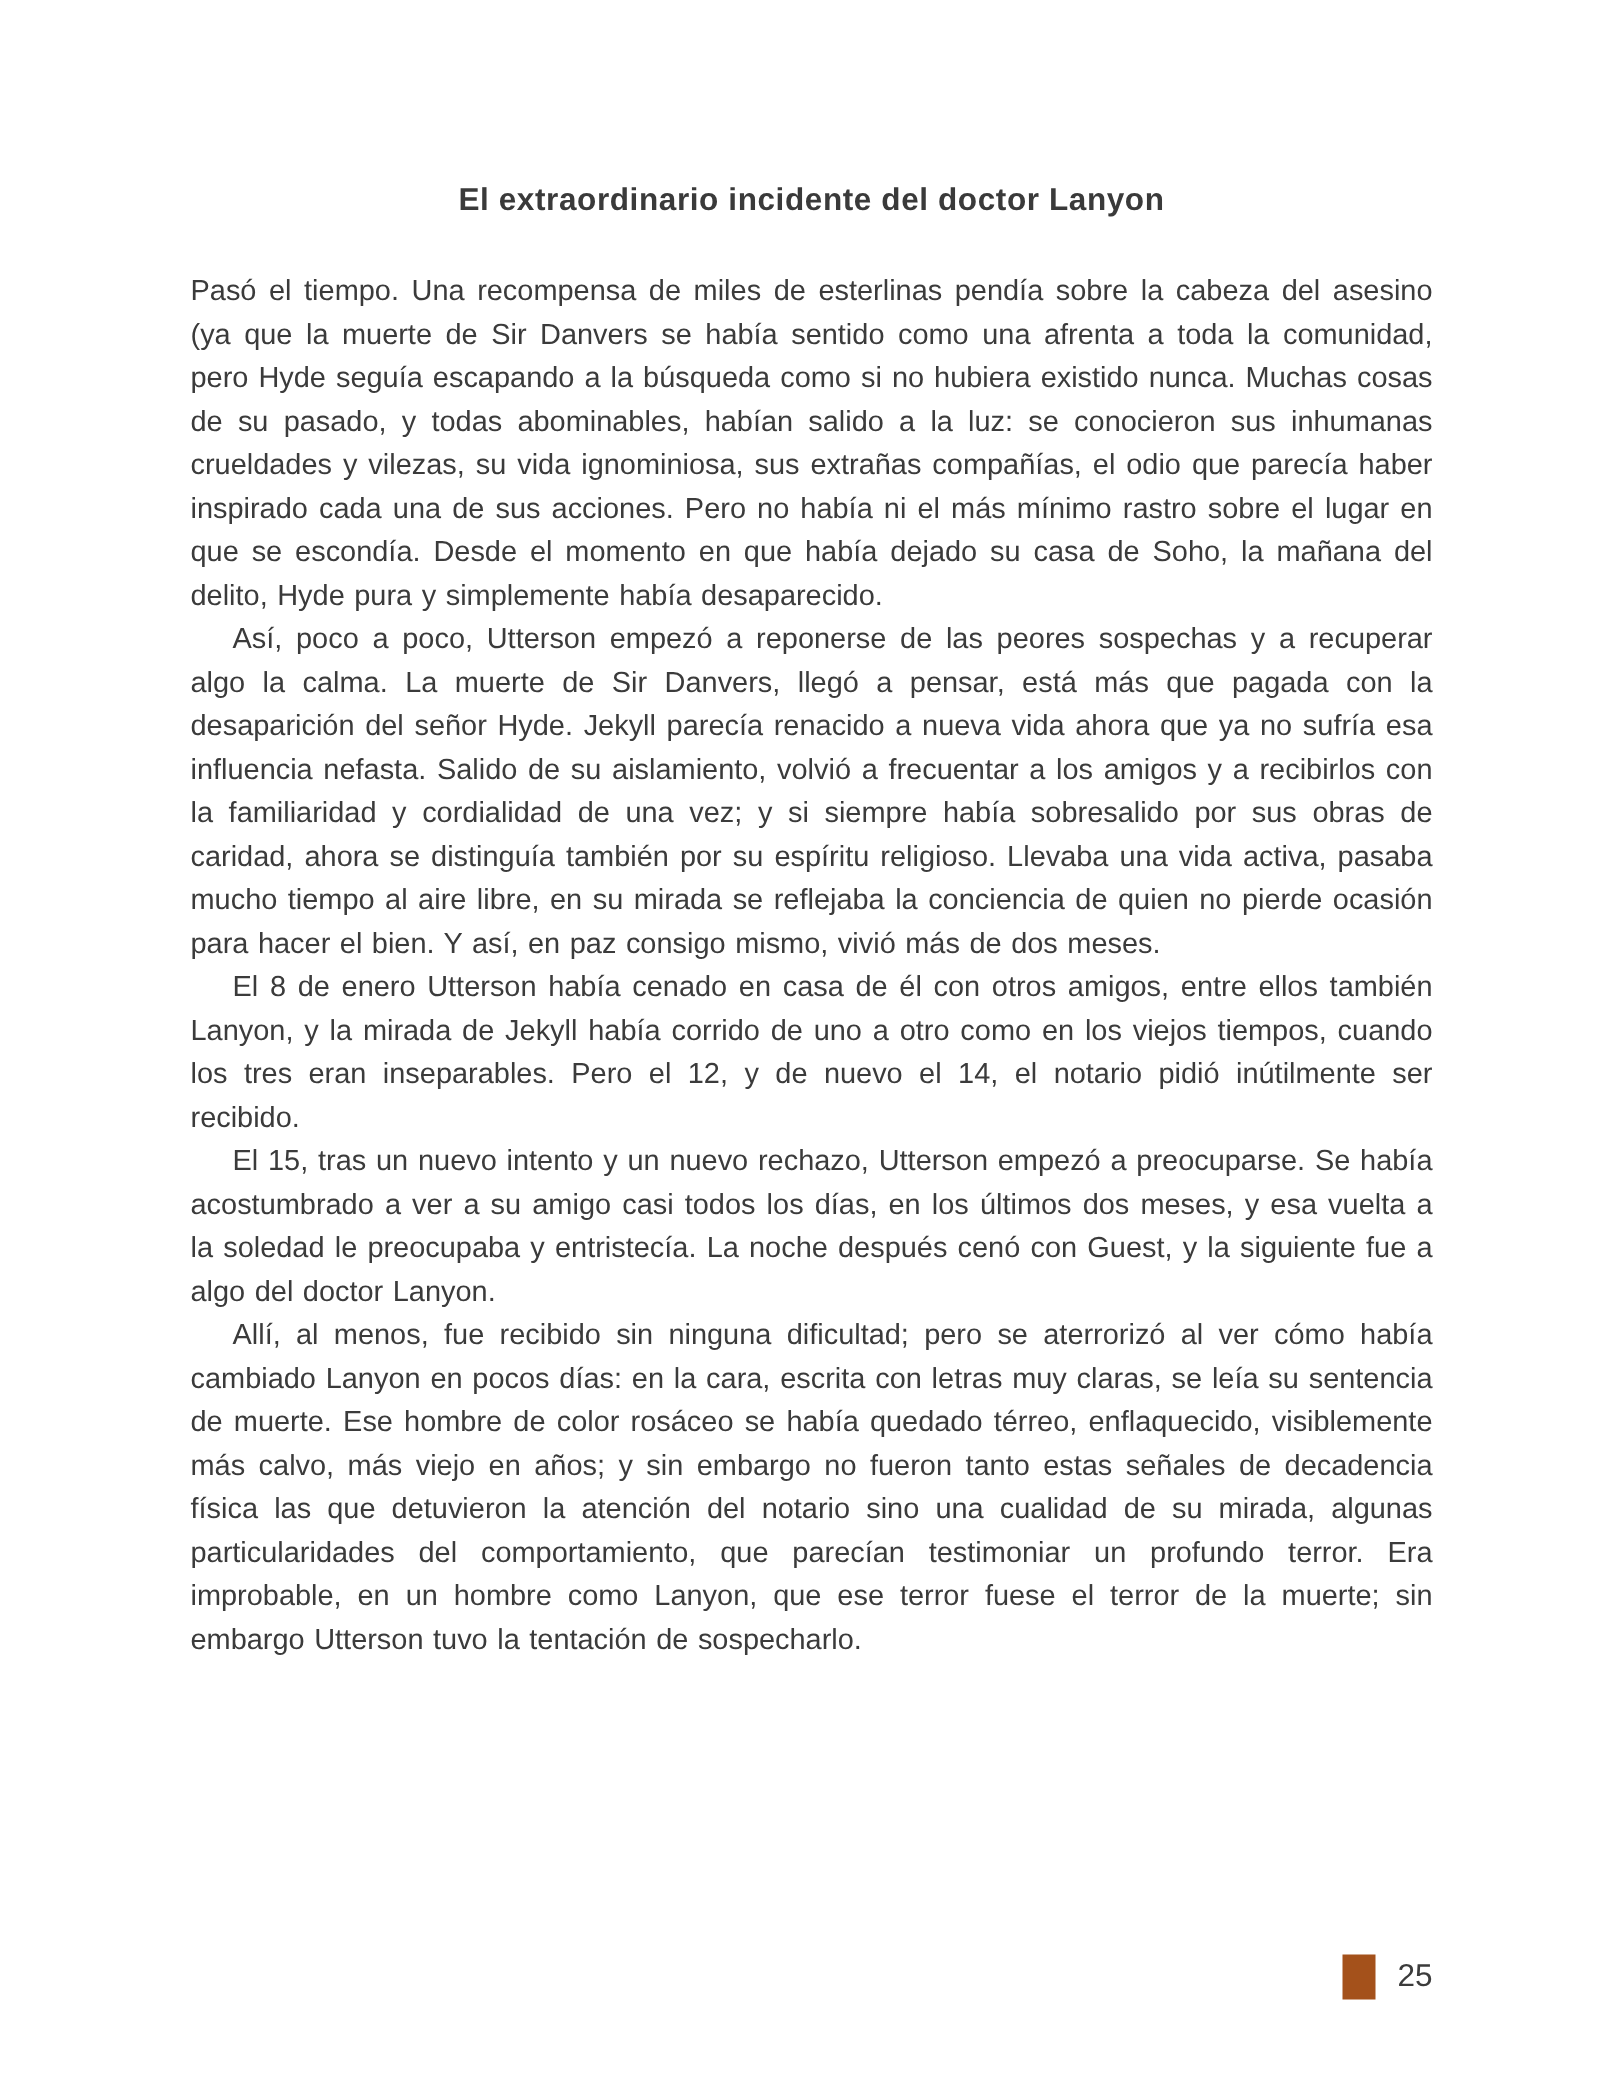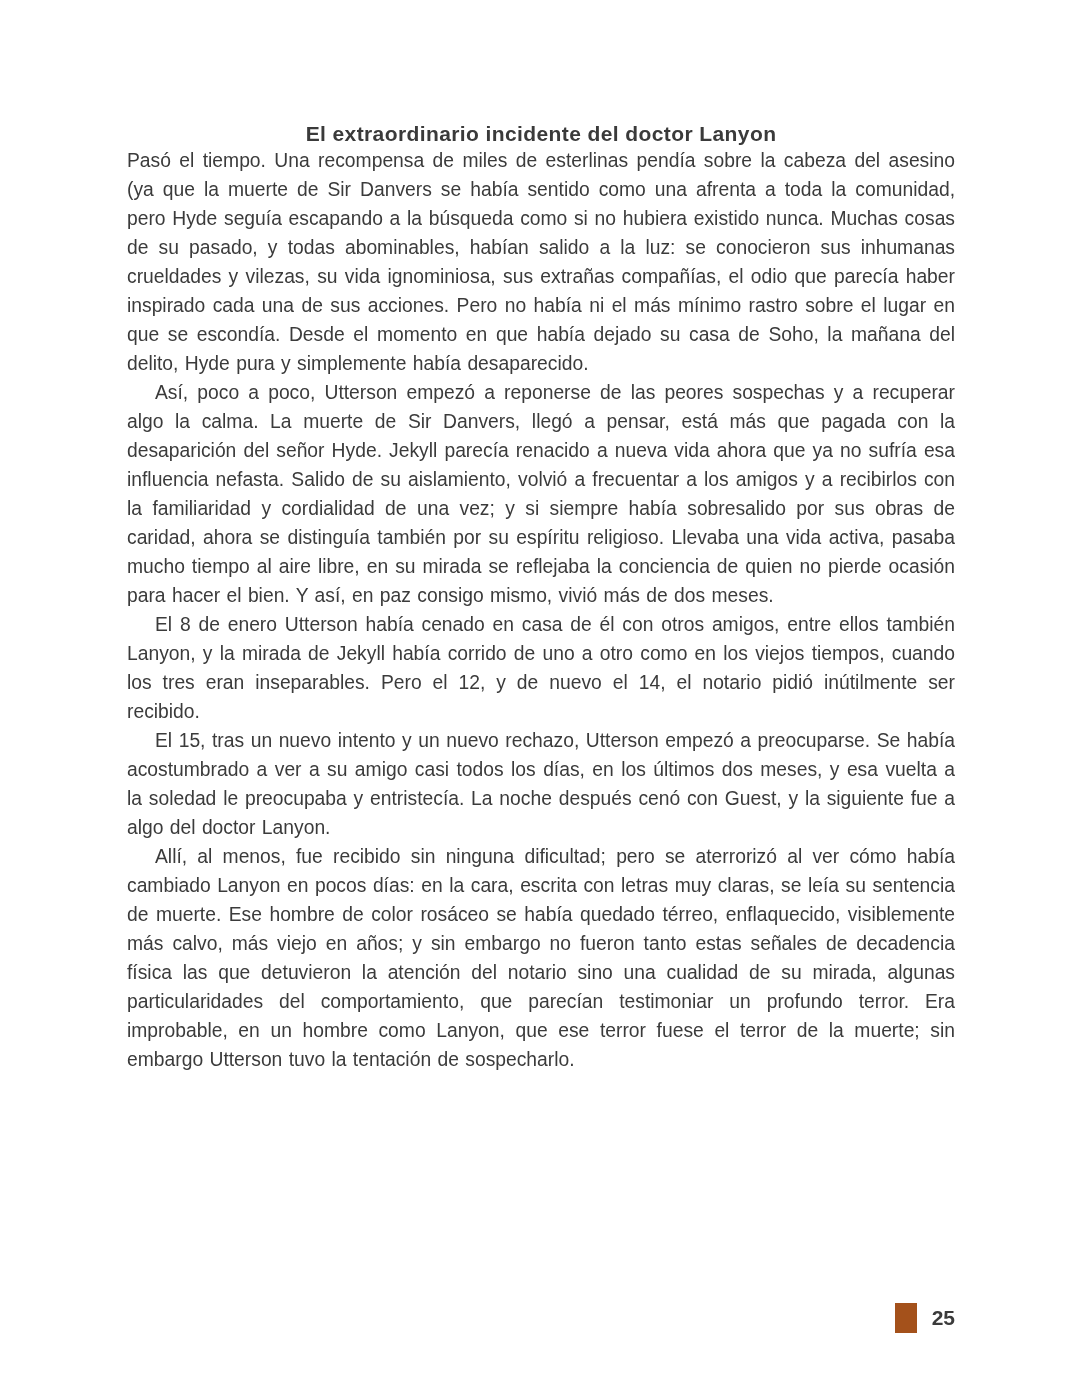--- a/index.html
+++ b/index.html
@@ -16,20 +16,21 @@
     position: absolute;
     inset: 0;
     padding: 122px 125px 0 127px;
   }
   .chapter-title {
     text-align: center;
     font-size: 21px;
     font-weight: bold;
     letter-spacing: 0.4px;
     color: #3a3a3a;
+    margin-bottom: 34px;
   }
   .body-text p {
     font-size: 19.3px;
     line-height: 29px;
     text-align: justify;
     text-justify: inter-word;
     word-spacing: 1px;
   }
   .body-text p.indent {
     text-indent: 28px;
@@ -43,21 +44,20 @@
     gap: 15px;
   }
   .page-marker {
     width: 22px;
     height: 30px;
     background: #a4511b; 
   }
   .page-number {
     font-size: 21px;
     color: #3b3b3b;
-    font-weight: bold;
   }
 </style>
 </head>
 <body style="color: rgb(59, 59, 59);">
 
 <div class="page">
 
   <h1 class="chapter-title">El extraordinario incidente del doctor Lanyon</h1>
 
   <div class="body-text">

